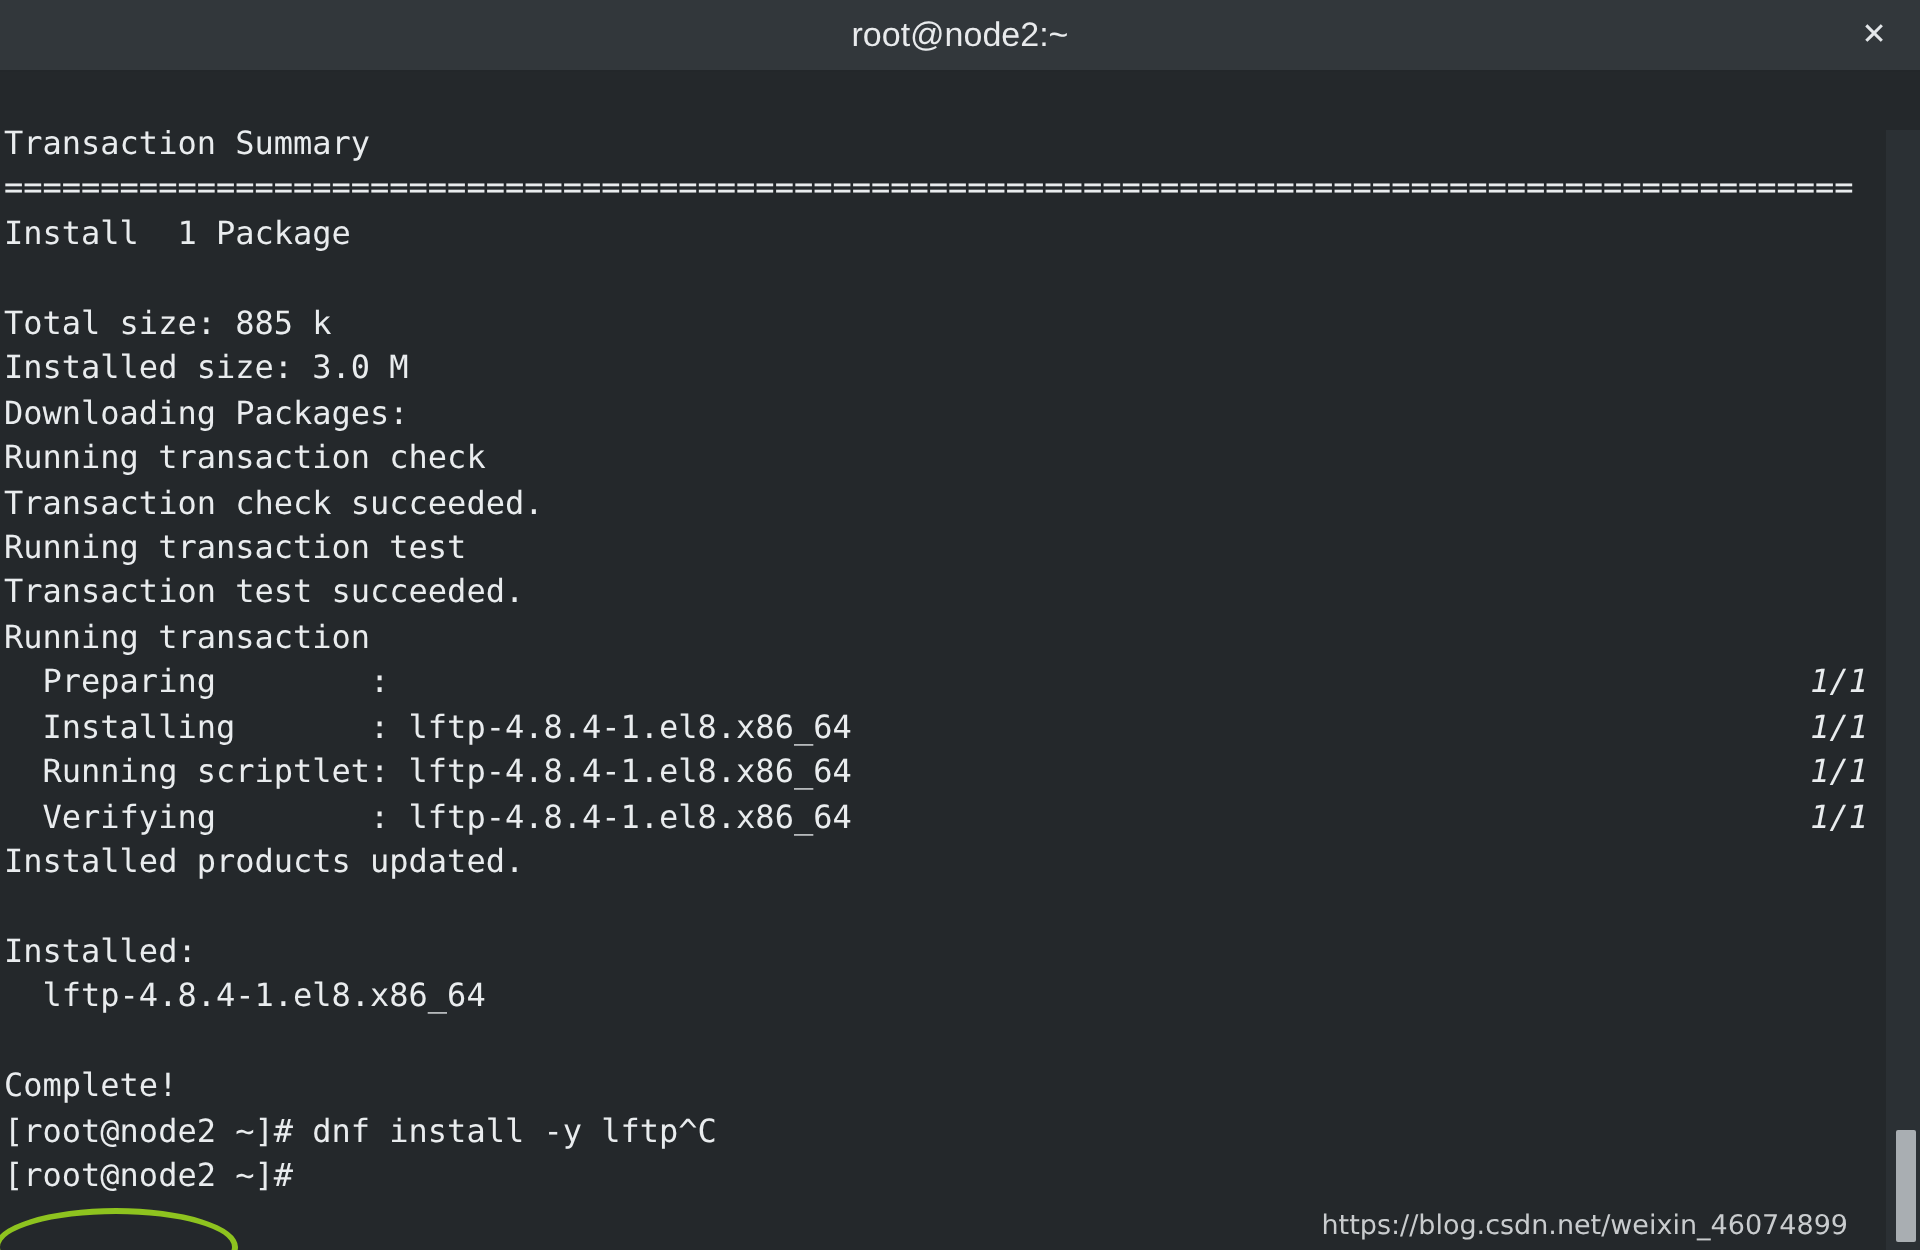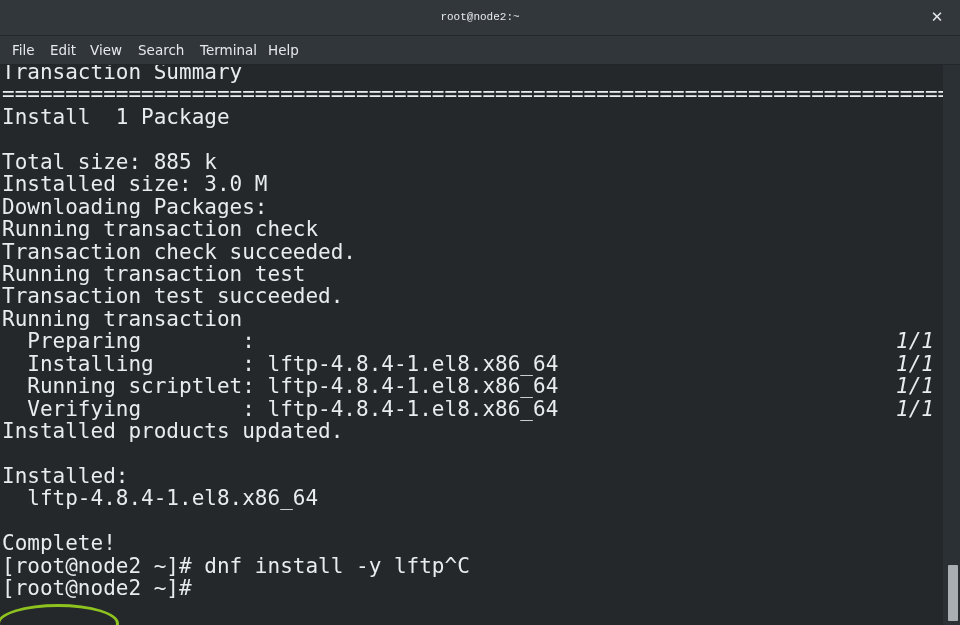--- a/index.html
+++ b/index.html
@@ -26,22 +26,22 @@
     border-bottom: 1px solid #23272a;
     box-sizing: border-box;
   }
   .titlebar-title {
     position: absolute;
     left: 0; top: 0;
     width: 960px;
     line-height: 35px;
     text-align: center;
     color: #e8eaec;
-    font-family: Liberation Mono, monospace;
-    font-size: 11px;
+    font-family: Liberation Sans, sans-serif;
+    font-size: 17px;
   }
   .titlebar-close {
     position: absolute;
     right: 8px; top: 0;
     width: 30px;
     height: 35px;
     line-height: 35px;
     text-align: center;
     color: #e4e7ea;
     font-family: "DejaVu Sans", sans-serif;
@@ -80,21 +80,21 @@
     background: #24282b;
     overflow: hidden;
   }
   .term-lines {
     position: absolute;
     left: 2px;
     top: -4px;
     width: 940px;
     color: #e9ecee;
     font-family: "DejaVu Sans Mono", monospace;
-    font-size: 21px;
+    font-size: 16px;
     line-height: 22.45px;
     letter-spacing: 0px;
     white-space: pre;
   }
   .term-line {
     height: 22.45px;
     position: relative;
   }
   .term-line .right-col {
     position: absolute;
@@ -150,33 +150,26 @@
 </head>
 <body>
 
 <div id="app">
 
   <div class="titlebar">
     <div class="titlebar-title">root@node2:~</div>
     <div class="titlebar-close">✕</div>
   </div>
 
-  <div class="menubar">
-    <div class="menu-item" style="left: 12px;">File</div>
-    <div class="menu-item" style="left: 50px;">Edit</div>
-    <div class="menu-item" style="left: 90px;">View</div>
-    <div class="menu-item" style="left: 138px;">Search</div>
-    <div class="menu-item" style="left: 200px;">Terminal</div>
-    <div class="menu-item" style="left: 268px;">Help</div>
-  </div>
 
   <div class="terminal">
     <div class="term-lines" id="term-lines"><div class="term-line">Transaction Summary</div><div class="term-line">================================================================================================</div><div class="term-line">Install  1 Package</div><div class="term-line"></div><div class="term-line">Total size: 885 k</div><div class="term-line">Installed size: 3.0 M</div><div class="term-line">Downloading Packages:</div><div class="term-line">Running transaction check</div><div class="term-line">Transaction check succeeded.</div><div class="term-line">Running transaction test</div><div class="term-line">Transaction test succeeded.</div><div class="term-line">Running transaction</div><div class="term-line">  Preparing        :<span class="right-col">1/1</span></div><div class="term-line">  Installing       : lftp-4.8.4-1.el8.x86_64<span class="right-col">1/1</span></div><div class="term-line">  Running scriptlet: lftp-4.8.4-1.el8.x86_64<span class="right-col">1/1</span></div><div class="term-line">  Verifying        : lftp-4.8.4-1.el8.x86_64<span class="right-col">1/1</span></div><div class="term-line">Installed products updated.</div><div class="term-line"></div><div class="term-line">Installed:</div><div class="term-line">  lftp-4.8.4-1.el8.x86_64</div><div class="term-line"></div><div class="term-line">Complete!</div><div class="term-line">[root@node2 ~]# dnf install -y lftp^C</div><div class="term-line">[root@node2 ~]#</div></div>
 
     <div class="annot-ellipse"></div>
 
+    <div class="watermark">https://blog.csdn.net/weixin_46074899</div>
   </div>
 
   <div class="scrollbar-track">
     <div class="scrollbar-thumb"></div>
   </div>
 
 </div>
 
 </body></html>

